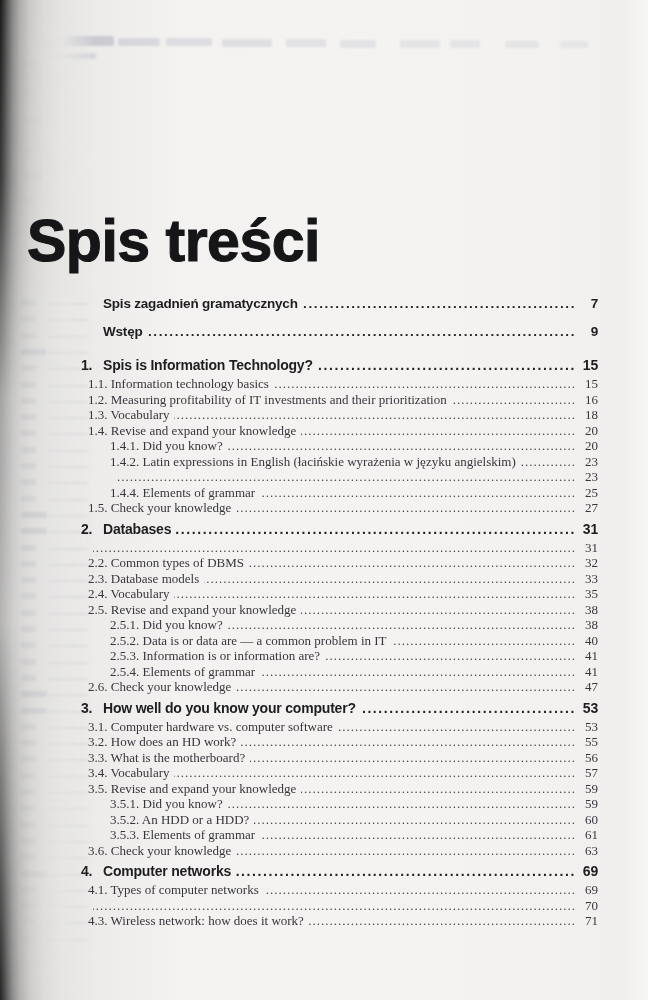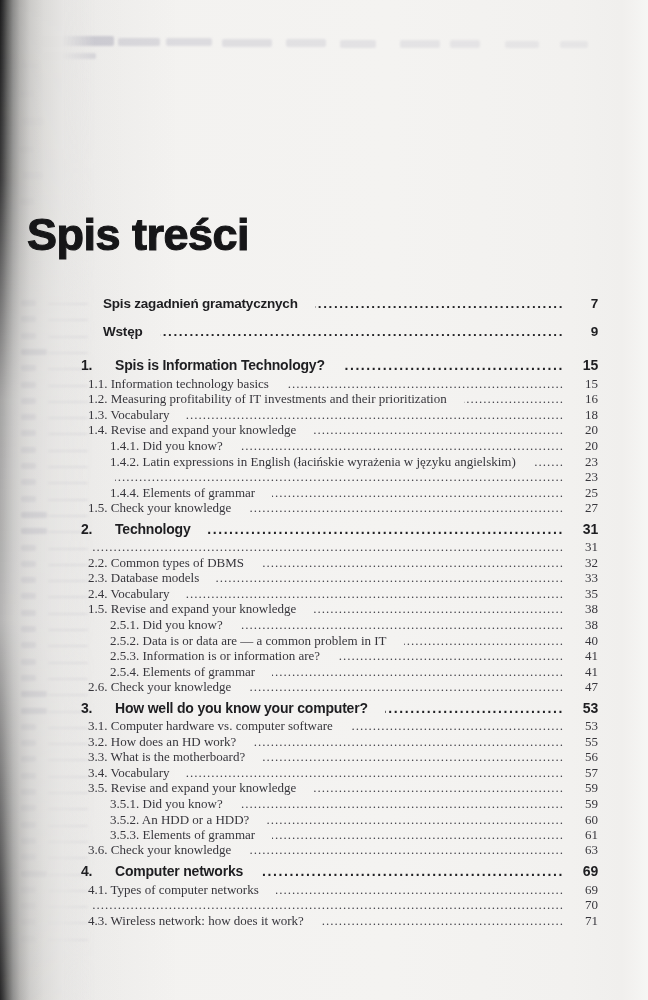--- a/index.html
+++ b/index.html
@@ -40,45 +40,45 @@
   .ghost {
     position: absolute;
     background: #b9b8c4;
     border-radius: 2px;
     filter: blur(1.2px);
   }
   .title {
     position: absolute; left: 27px; top: 212px;
     font-family: "Liberation Sans", sans-serif;
     font-weight: bold;
-    font-size: 45px; line-height: 1.0;
+    font-size: 59px; line-height: 1.0;
     letter-spacing: -0.5px;
     color: #161618;
     -webkit-text-stroke: 1.1px #161618;
   }
   .toc {
     position: absolute; left: 81px; top: 296px; width: 517px;
     display: flex; flex-direction: column;
   }
-  .row { display: flex; align-items: baseline; gap: 12px; }
+  .row { display: flex; align-items: baseline; }
   .row .lbl { white-space: nowrap; }
   .bold {
     font-family: "Liberation Sans", sans-serif;
     font-weight: bold; letter-spacing: -0.2px;
     font-size: 13.5px; color: #1e1e21;
   }
   .front  { height: 16px; margin-bottom: 12px; padding-left: 22px; }
   .chapter{ height: 17px; margin-top: 5px; margin-bottom: 2px; font-size: 14px; }
   .chapter .num { width: 22px; flex: none; }
   .sub {
     height: 15.5px;
     font-family: "Liberation Serif", serif;
     font-size: 13px; color: #37363c;
   }
-  .lvl1 { padding-left: 7px; align-items: flex-end; }
+  .lvl1 { padding-left: 7px; }
   .lvl2 { padding-left: 29px; }
   .leader {
     flex: 1 1 auto; overflow: hidden; white-space: nowrap;
     margin: 0 3px 0 5px; direction: rtl; text-align: left;
   }
   .leader::after {
     content: "..................................................................................................................................................................................................";
     letter-spacing: 1px; color: #45444b;
   }
   .bold .leader::after {
@@ -250,21 +250,21 @@
         <span class="leader"></span>
         <span class="pg">25</span>
       </div>
       <div class="row sub lvl1">
         <span class="lbl">1.5. Check your knowledge</span>
         <span class="leader"></span>
         <span class="pg">27</span>
       </div>
       <div class="row chapter bold">
         <span class="num">2.</span>
-        <span class="lbl">Technology</span>
+        <span class="lbl">Databases</span>
         <span class="leader"></span>
         <span class="pg">31</span>
       </div>
       <div class="row sub lvl1">
         <span class="leader"></span>
         <span class="pg">31</span>
       </div>
       <div class="row sub lvl1">
         <span class="lbl">2.2. Common types of DBMS</span>
         <span class="leader"></span>
@@ -274,21 +274,21 @@
         <span class="lbl">2.3. Database models</span>
         <span class="leader"></span>
         <span class="pg">33</span>
       </div>
       <div class="row sub lvl1">
         <span class="lbl">2.4. Vocabulary</span>
         <span class="leader"></span>
         <span class="pg">35</span>
       </div>
       <div class="row sub lvl1">
-        <span class="lbl">1.5. Revise and expand your knowledge</span>
+        <span class="lbl">2.5. Revise and expand your knowledge</span>
         <span class="leader"></span>
         <span class="pg">38</span>
       </div>
       <div class="row sub lvl2">
         <span class="lbl">2.5.1. Did you know?</span>
         <span class="leader"></span>
         <span class="pg">38</span>
       </div>
       <div class="row sub lvl2">
         <span class="lbl">2.5.2. Data is or data are — a common problem in IT</span>

